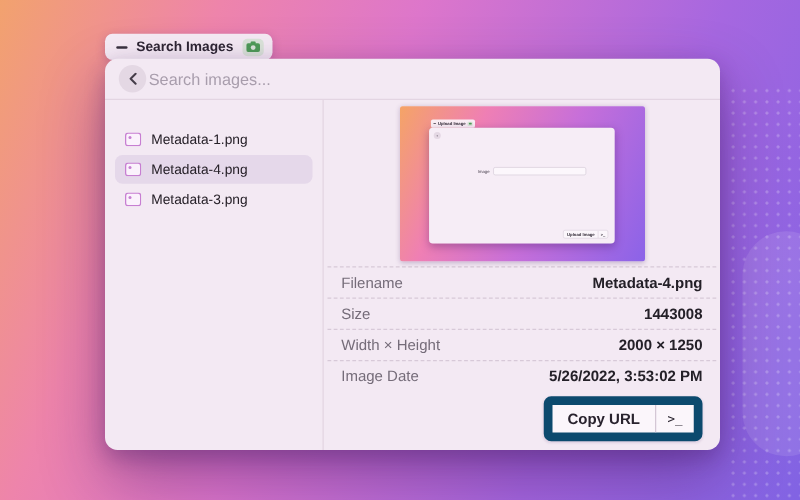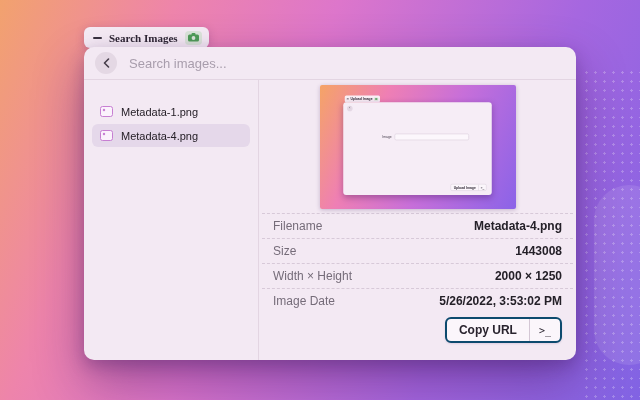--- a/index.html
+++ b/index.html
@@ -15,33 +15,32 @@
   }
   .blob { position:absolute; right:-24px; top:185px; width:70px; height:180px;
     background:rgba(255,255,255,.10); border-radius:36px; }
 
   
   .launcher-tab {
     position:absolute; left:84px; top:27px; height:21px; display:flex; align-items:center;
     gap:7px; padding:0 7px 0 9px; background:#F6ECF5; border-radius:6px;
     box-shadow:0 2px 8px rgba(90,35,110,.25); font-size:11px; font-weight:600; color:#2E2733;
     cursor:default;
-    font-family:Liberation Serif, serif;
   }
   .dash { width:9px; height:2px; background:#3A333F; border-radius:1px; }
   .chip { width:17px; height:14px; background:#DCE6DA; border-radius:4px;
     display:flex; align-items:center; justify-content:center; }
 
   
   .window {
     position:absolute; left:84px; top:47px; width:492px; height:313px;
     background:#F3E9F3; border-radius:10px; display:flex; flex-direction:column;
     box-shadow:0 22px 50px rgba(62,20,92,.42), 0 6px 16px rgba(62,20,92,.28);
   }
-  .searchbar { flex:0 0 32px; height:32px; display:flex; align-items:center; gap:10px;
+  .searchbar { flex:0 0 32px; height:32px; display:flex; align-items:center; gap:0;
     padding:0 11px; border-bottom:1px solid #E3D5E2; }
   .back-btn { width:22px; height:22px; border-radius:50%; background:#E4D8E4; border:none;
     display:flex; align-items:center; justify-content:center; padding:0; cursor:pointer; flex:0 0 22px; }
   .search-input { flex:1; border:none; background:transparent; outline:none;
     font-family:"Liberation Sans","DejaVu Sans",sans-serif; font-size:13px; color:#3A3340; }
   .search-input::placeholder { color:#A89DAC; }
 
   .body { flex:1; display:flex; min-height:0; }
   .left-pane { flex:0 0 175px; width:175px; box-sizing:border-box;
     border-right:1px solid #E3D5E2; padding:20px 8px 0; }
@@ -78,21 +77,21 @@
   .mini-term { padding:3px 5px; border-left:1px solid #CFC3D1;
     font-family:"DejaVu Sans Mono",monospace; font-size:8px; }
 
   .meta { padding:0 3px; }
   .meta-row { display:flex; justify-content:space-between; align-items:center;
     padding:5px 11px; border-top:1px dashed #D7C9D8; font-size:12px; }
   .meta-label { color:#756C79; }
   .meta-value { color:#242028; font-weight:600; }
 
   .footer { display:flex; justify-content:flex-end; padding:4px 14px 0; }
-  .seg-btn { display:flex; align-items:stretch; background:#FBF6FB; border:2px solid #0c4a6e;
+  .seg-btn { display:flex; align-items:stretch; background:#FBF6FB; border:7px solid #0c4a6e;
     border-radius:6px; overflow:hidden; box-shadow:0 1px 2px rgba(60,20,90,.12); cursor:pointer; }
   .seg-main { padding:4px 12px; font-size:12px; font-weight:600; color:#29232E;
     display:flex; align-items:center; }
   .seg-div { width:1px; background:#D4C7D5; }
   .seg-term { padding:4px 9px; font-family:"DejaVu Sans Mono",monospace; font-size:10px;
     color:#29232E; display:flex; align-items:center; }
 </style>
 </head>
 <body>
 
@@ -132,20 +131,27 @@
             <circle cx="4" cy="4" r="1.2" fill="#C77FD2"></circle>
           </svg>
           <span>Metadata-1.png</span>
         </div>
         <div class="file-item selected">
           <svg width="13" height="11" viewBox="0 0 13 11">
             <rect x="0.5" y="0.5" width="12" height="10" rx="2" fill="#FBF2FC" stroke="#C77FD2"></rect>
             <circle cx="4" cy="4" r="1.2" fill="#C77FD2"></circle>
           </svg>
           <span>Metadata-4.png</span>
+        </div>
+        <div class="file-item">
+          <svg width="13" height="11" viewBox="0 0 13 11">
+            <rect x="0.5" y="0.5" width="12" height="10" rx="2" fill="#FBF2FC" stroke="#C77FD2"></rect>
+            <circle cx="4" cy="4" r="1.2" fill="#C77FD2"></circle>
+          </svg>
+          <span>Metadata-3.png</span>
         </div>
       </div>
 
       <div class="right-pane">
 
         <div class="preview-wrap">
           <div class="preview">
             <div class="mini-stage">
               <div class="mini-tab">
                 <span class="mini-dash"></span>

